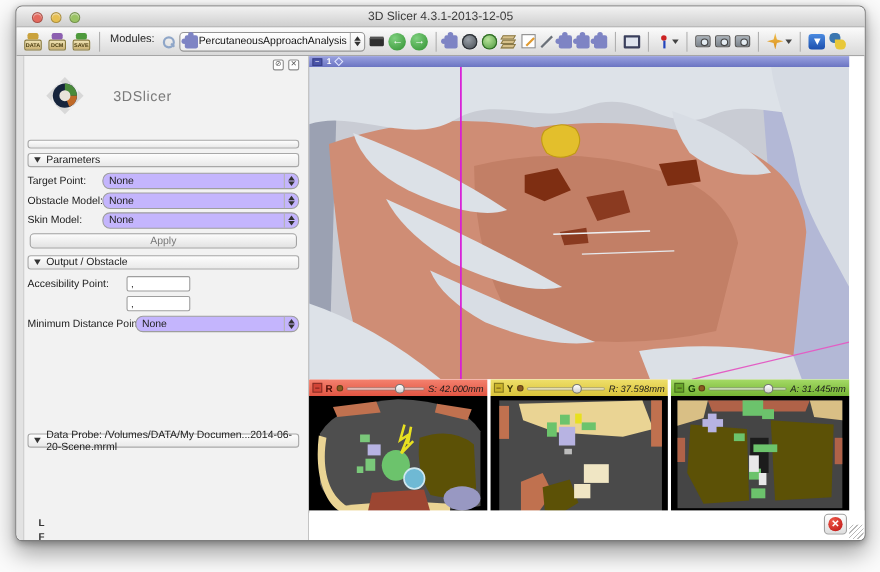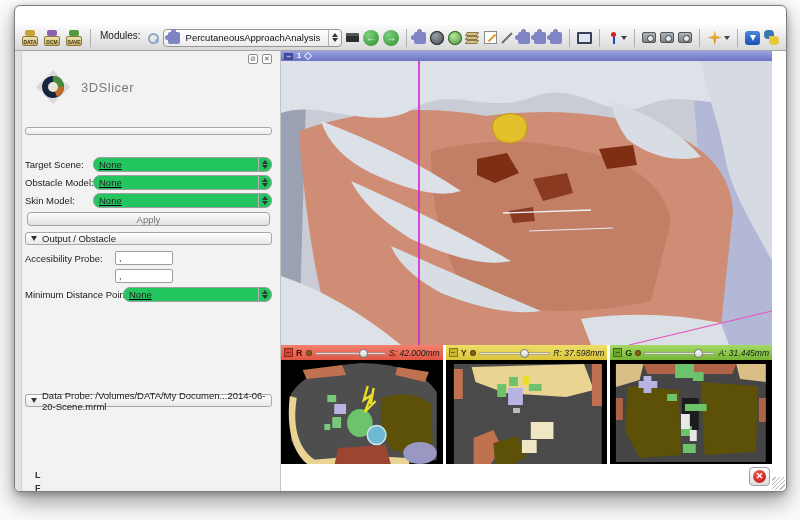--- a/index.html
+++ b/index.html
@@ -31,21 +31,21 @@
                  font-size:5px; font-weight:bold; color:#4a3c10; letter-spacing:0; }
   .basket .top { position:absolute; left:4px; top:0; width:10px; height:6px; border-radius:2px; }
   .basket.data .top{ background:#caa23c; } .basket.dcm .top{ background:#8c5fb0; } .basket.save .top{ background:#4e9a3c; }
   .mag { width:12px; height:12px; position:relative; }
   .mag::before { content:""; position:absolute; left:1px; top:1px; width:7px; height:7px;
                  border:2px solid #8fa6c8; border-radius:50%; }
   .mag::after { content:""; position:absolute; left:8px; top:8px; width:4px; height:2px;
                 background:#8fa6c8; transform:rotate(45deg); }
   .modules-label { font-size:10px; color:#222; margin:0 2px 4px 2px; }
   .modules-combo { height:18px; background:linear-gradient(#fff,#ececec); border:1px solid #969696;
-                   border-radius:4px; display:flex; align-items:center; padding:0 0 0 4px; gap:6px; flex:none; }
+                   border-radius:4px; display:flex; align-items:center; padding:0 0 0 4px; gap:1px; flex:none; }
   .modules-combo .txt { font-size:9.5px; color:#111; }
   .stepper { width:13px; height:16px; margin-left:2px; border-left:1px solid #b4b4b4;
              display:flex; flex-direction:column; align-items:center; justify-content:center; gap:1px; }
   .tri-up { width:0; height:0; border-left:3px solid transparent; border-right:3px solid transparent; border-bottom:4px solid #333; }
   .tri-down { width:0; height:0; border-left:3px solid transparent; border-right:3px solid transparent; border-top:4px solid #333; }
   .puzzle { width:12px; height:12px; background:#7e84c4; border-radius:2px; position:relative; flex:none; }
   .puzzle::before { content:""; position:absolute; left:3px; top:-3px; width:5px; height:5px; border-radius:50%; background:#7e84c4; }
   .puzzle::after { content:""; position:absolute; left:-3px; top:3px; width:5px; height:5px; border-radius:50%; background:#7e84c4; }
   .dark-rect { width:13px; height:9px; background:#2e2e2e; border-radius:1px; border-top:3px solid #555; }
   .nav-circle { width:16px; height:16px; border-radius:50%; display:flex; align-items:center; justify-content:center;
@@ -75,32 +75,32 @@
   .py::before { content:""; position:absolute; left:0; top:0; width:10px; height:9px; background:#3a76b0; border-radius:4px 4px 0 4px; }
   .py::after { content:""; position:absolute; right:0; bottom:0; width:10px; height:9px; background:#e8c83a; border-radius:0 4px 4px 4px; }
   .dd { width:0; height:0; border-left:3px solid transparent; border-right:3px solid transparent; border-top:4px solid #444; margin-left:2px; }
 
   
   .panel { position:absolute; left:0; top:45px; width:266px; bottom:0; background:#f2f2f2; border-right:1px solid #c4c4c4; }
   .panel-gutter { position:absolute; left:0; top:0; width:7px; bottom:0; background:#e2e2e2; border-right:1px solid #d0d0d0; }
   .panel-head-icons { position:absolute; right:8px; top:3px; display:flex; gap:4px; }
   .mini-icon { width:10px; height:10px; border:1px solid #8a8a8a; background:#fff; border-radius:2px;
                font-size:7px; line-height:8px; text-align:center; color:#555; }
-  .logo-row { position:absolute; left:18px; top:16px; display:flex; align-items:center; gap:8px; }
+  .logo-row { position:absolute; left:24px; top:16px; display:flex; align-items:center; gap:24px; }
   .logo-mark { width:40px; height:40px; }
   .logo-text { font-size:13px; color:#7a7a7a; letter-spacing:.5px; }
   .bar { position:absolute; left:10px; right:8px; height:13px; background:linear-gradient(#fdfdfd,#e9e9e9);
          border:1px solid #a8a8a8; border-radius:3px; display:flex; align-items:center; padding:0 5px; gap:5px; }
   .bar .cap { font-size:9.5px; color:#1a1a1a; }
   .tri-r { width:0; height:0; border-top:3.5px solid transparent; border-bottom:3.5px solid transparent; border-left:5px solid #333; }
   .tri-d { width:0; height:0; border-left:3.5px solid transparent; border-right:3.5px solid transparent; border-top:5px solid #333; }
   .row { position:absolute; left:10px; right:8px; height:15px; display:flex; align-items:center; }
   .row .flabel { font-size:9.5px; color:#1a1a1a; }
-  .combo { position:absolute; height:15px; background:#22c55e; border:1px solid #9e9e9e; border-radius:7px;
-           display:flex; align-items:center; padding-left:5px;text-decoration:underline; }
+  .combo { position:absolute; height:15px; background:#c4b5fd; border:1px solid #9e9e9e; border-radius:7px;
+           display:flex; align-items:center; padding-left:5px; }
   .combo .val { font-size:9.5px; color:#222; flex:1; }
   .combo .stepper { height:13px; }
   .tfield { position:absolute; height:14px; background:#fff; border:1px solid #9e9e9e; border-radius:2px;
             font-size:9px; color:#222; padding:1px 3px; }
   .apply-btn { position:absolute; left:12px; right:10px; height:14px; background:linear-gradient(#fcfcfc,#e2e2e2);
                border:1px solid #a2a2a2; border-radius:4px; font-size:9.5px; color:#777; text-align:center; line-height:13px; }
   .lfb { position:absolute; left:20px; top:418px; font-size:9px; font-weight:bold; color:#333; line-height:13px; }
 
   
   .viewport { position:absolute; left:266px; top:45px; width:491px; bottom:0; background:#fff; }
@@ -134,20 +134,28 @@
   .err-circle { width:13px; height:13px; border-radius:50%; background:radial-gradient(circle at 35% 30%, #ee5a4a, #bb1111);
                 color:#fff; font-size:9px; font-weight:bold; line-height:13px; text-align:center; }
   .grip { position:absolute; right:1px; bottom:1px; width:13px; height:13px;
           background:repeating-linear-gradient(135deg, transparent 0 2px, #b8b8b8 2px 3px); border-bottom-right-radius:5px; }
 </style>
 </head>
 <body>
 
 <div id="window">
 
+  <div class="titlebar">
+    <div class="lights">
+      <div class="light red"></div>
+      <div class="light yellow"></div>
+      <div class="light green"></div>
+    </div>
+    <div class="title">3D Slicer 4.3.1-2013-12-05</div>
+  </div>
 
   <div class="toolbar">
     <div class="tb-btn">
       <div class="basket data">
           <div class="pot"></div>
           <div class="top"></div>
           <div class="lbl">DATA</div>
         </div>
     </div>
     <div class="tb-btn">
@@ -263,23 +271,27 @@
         <circle cx="20" cy="20" r="11" fill="#16243c"></circle>
         <path d="M20 9 A11 11 0 0 1 31 20 L20 20 Z" fill="#4a8a3a"></path>
         <path d="M20 20 L31 20 A11 11 0 0 1 24 30 Z" fill="#c06a28"></path>
         <circle cx="20" cy="20" r="5" fill="#e8e4da"></circle>
       </svg>
       <div class="logo-text">3DSlicer</div>
     </div>
 
     <div class="bar" style="top:76px; height:8px"></div>
 
+    <div class="bar" style="top:88px">
+      <div class="tri-d"></div>
+      <span class="cap">Parameters</span>
+    </div>
 
     <div class="row" style="top:106px">
-        <span class="flabel">Target Scene:</span>
+        <span class="flabel">Target Point:</span>
       </div>
     <div class="combo" style="top:106px; left:78px; right:8px">
       <span class="val">None</span>
       <div class="stepper">
           <div class="tri-up"></div>
           <div class="tri-down"></div>
         </div>
     </div>
 
     <div class="row" style="top:124px">
@@ -305,21 +317,21 @@
     </div>
 
     <div class="apply-btn" style="top:161px">Apply</div>
 
     <div class="bar" style="top:181px">
       <div class="tri-d"></div>
       <span class="cap">Output / Obstacle</span>
     </div>
 
     <div class="row" style="top:200px">
-        <span class="flabel">Accesibility Probe:</span>
+        <span class="flabel">Accesibility Point:</span>
       </div>
     <div class="tfield" style="top:200px; left:100px; width:58px">,</div>
 
     <div class="tfield" style="top:218px; left:100px; width:58px">,</div>
 
     <div class="row" style="top:236px">
         <span class="flabel">Minimum Distance Point:</span>
       </div>
     <div class="combo" style="top:236px; left:108px; right:8px">
       <span class="val">None</span>

